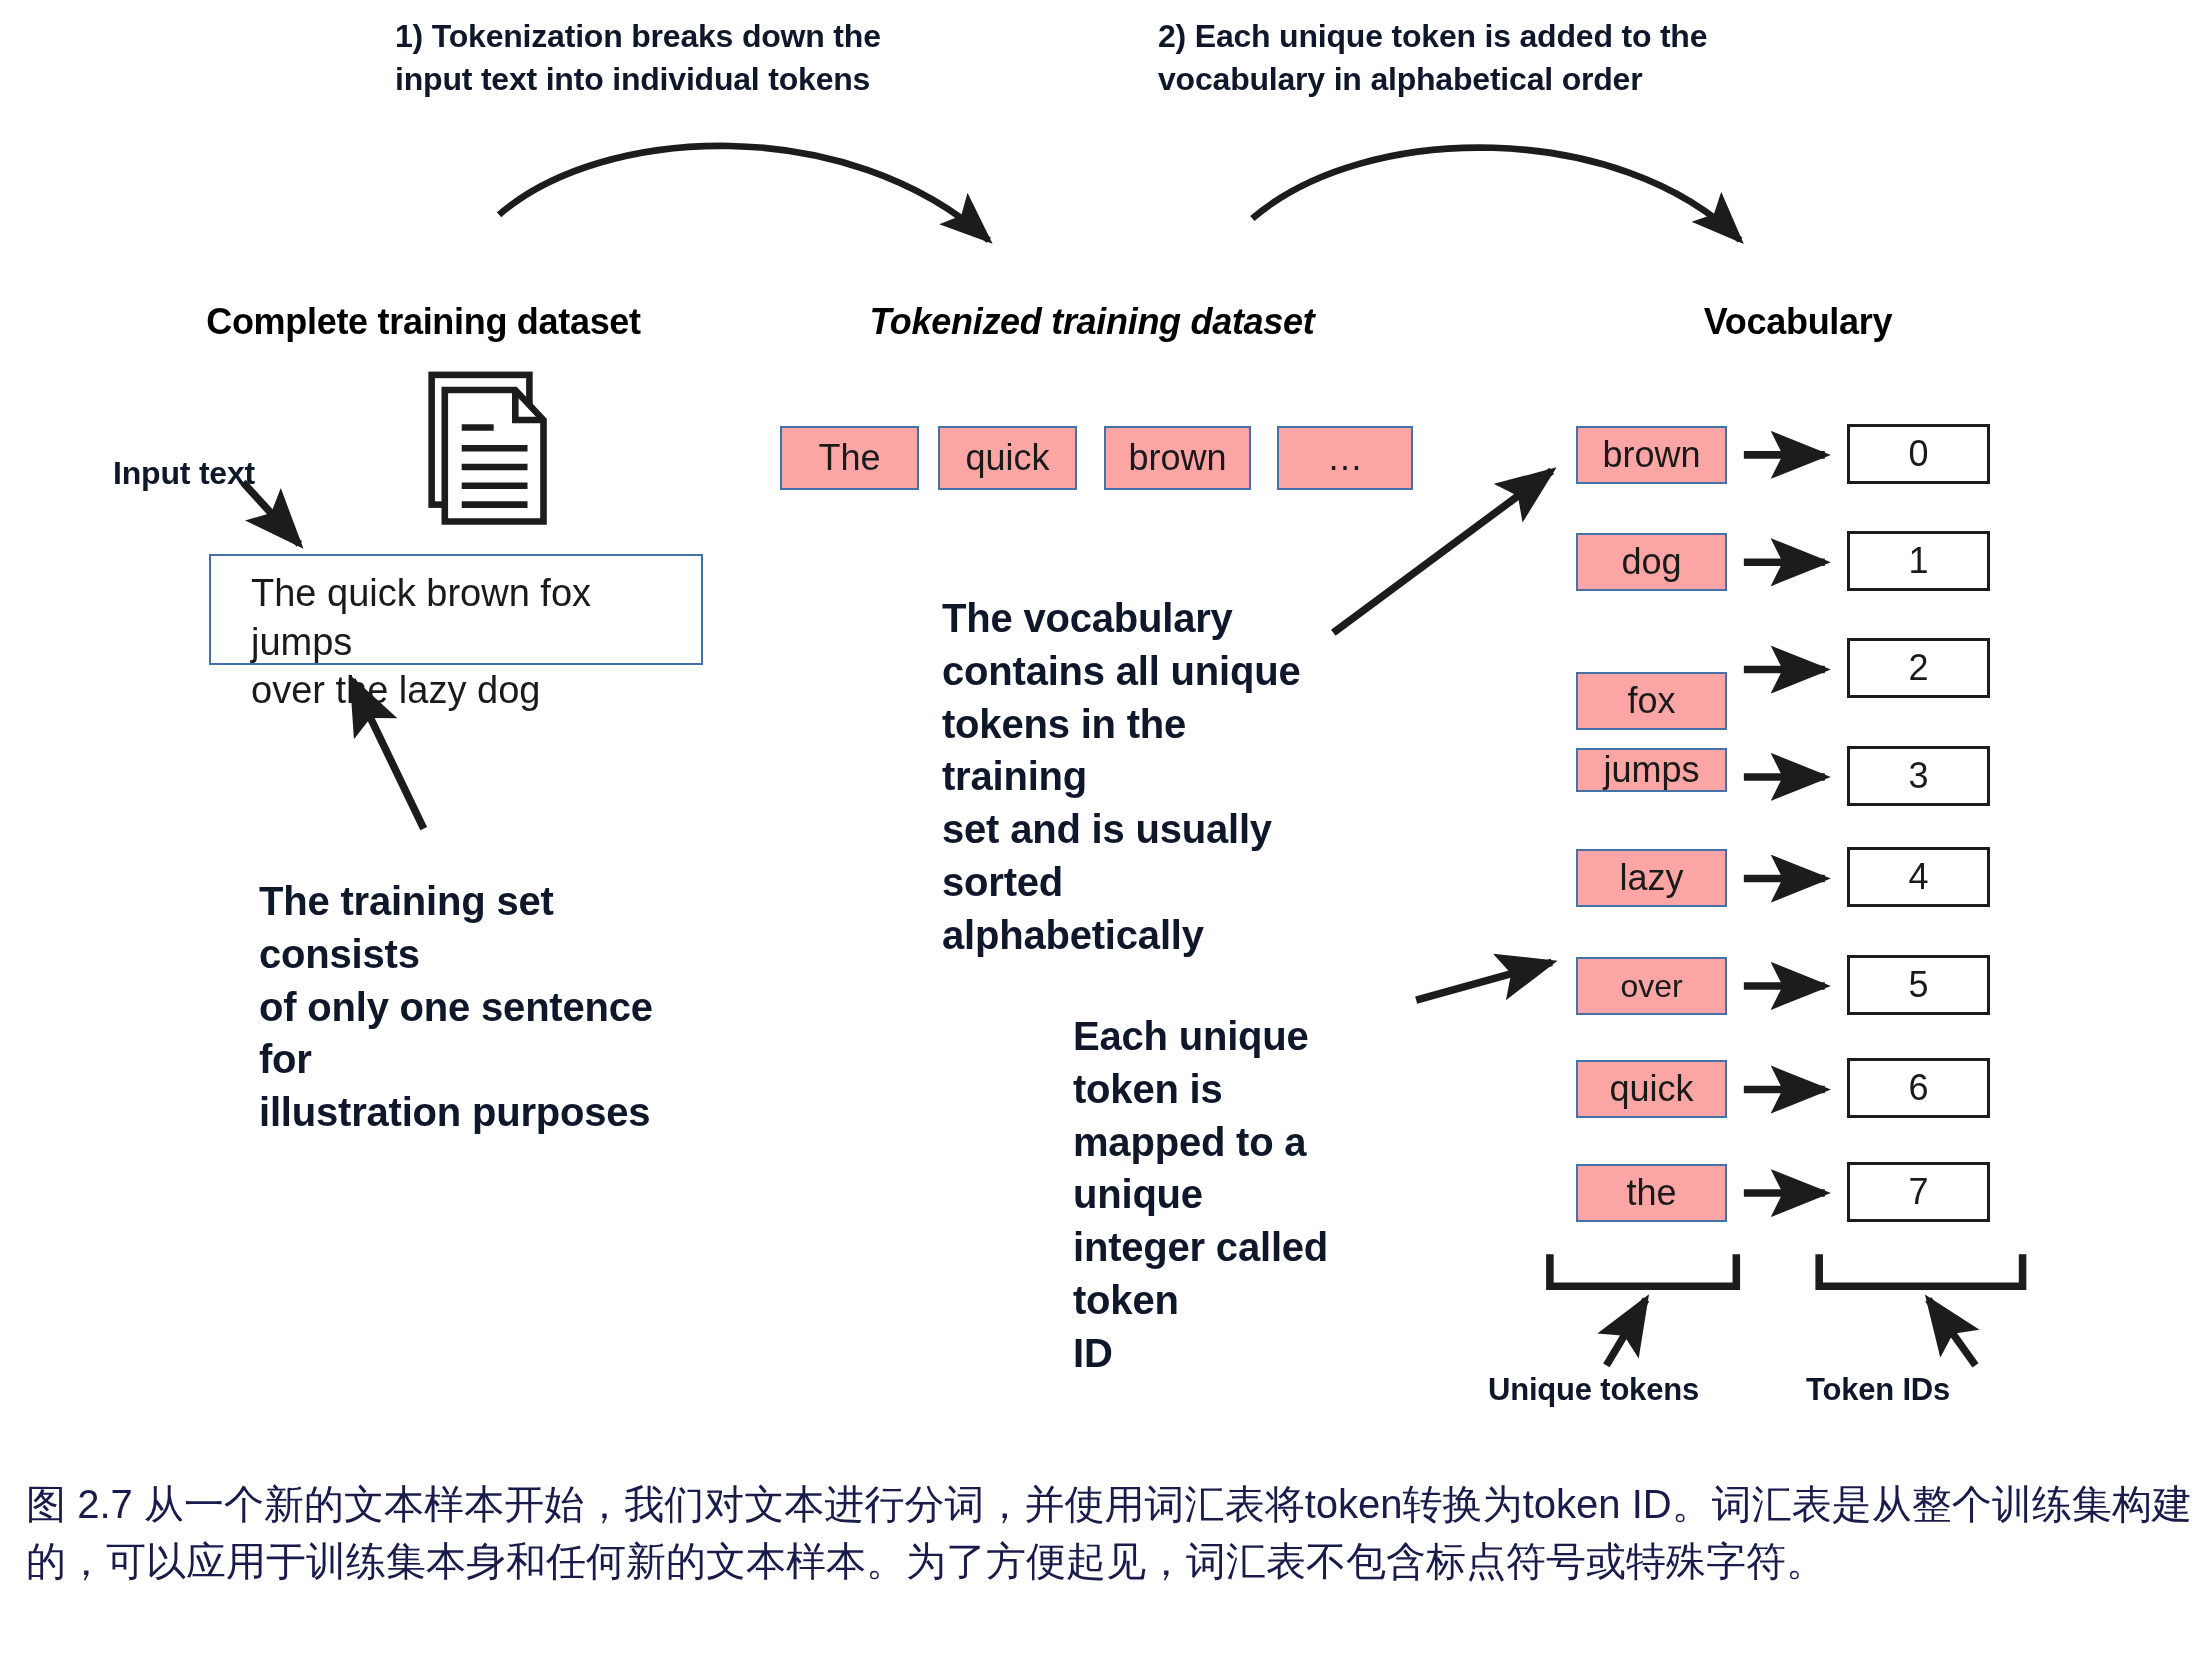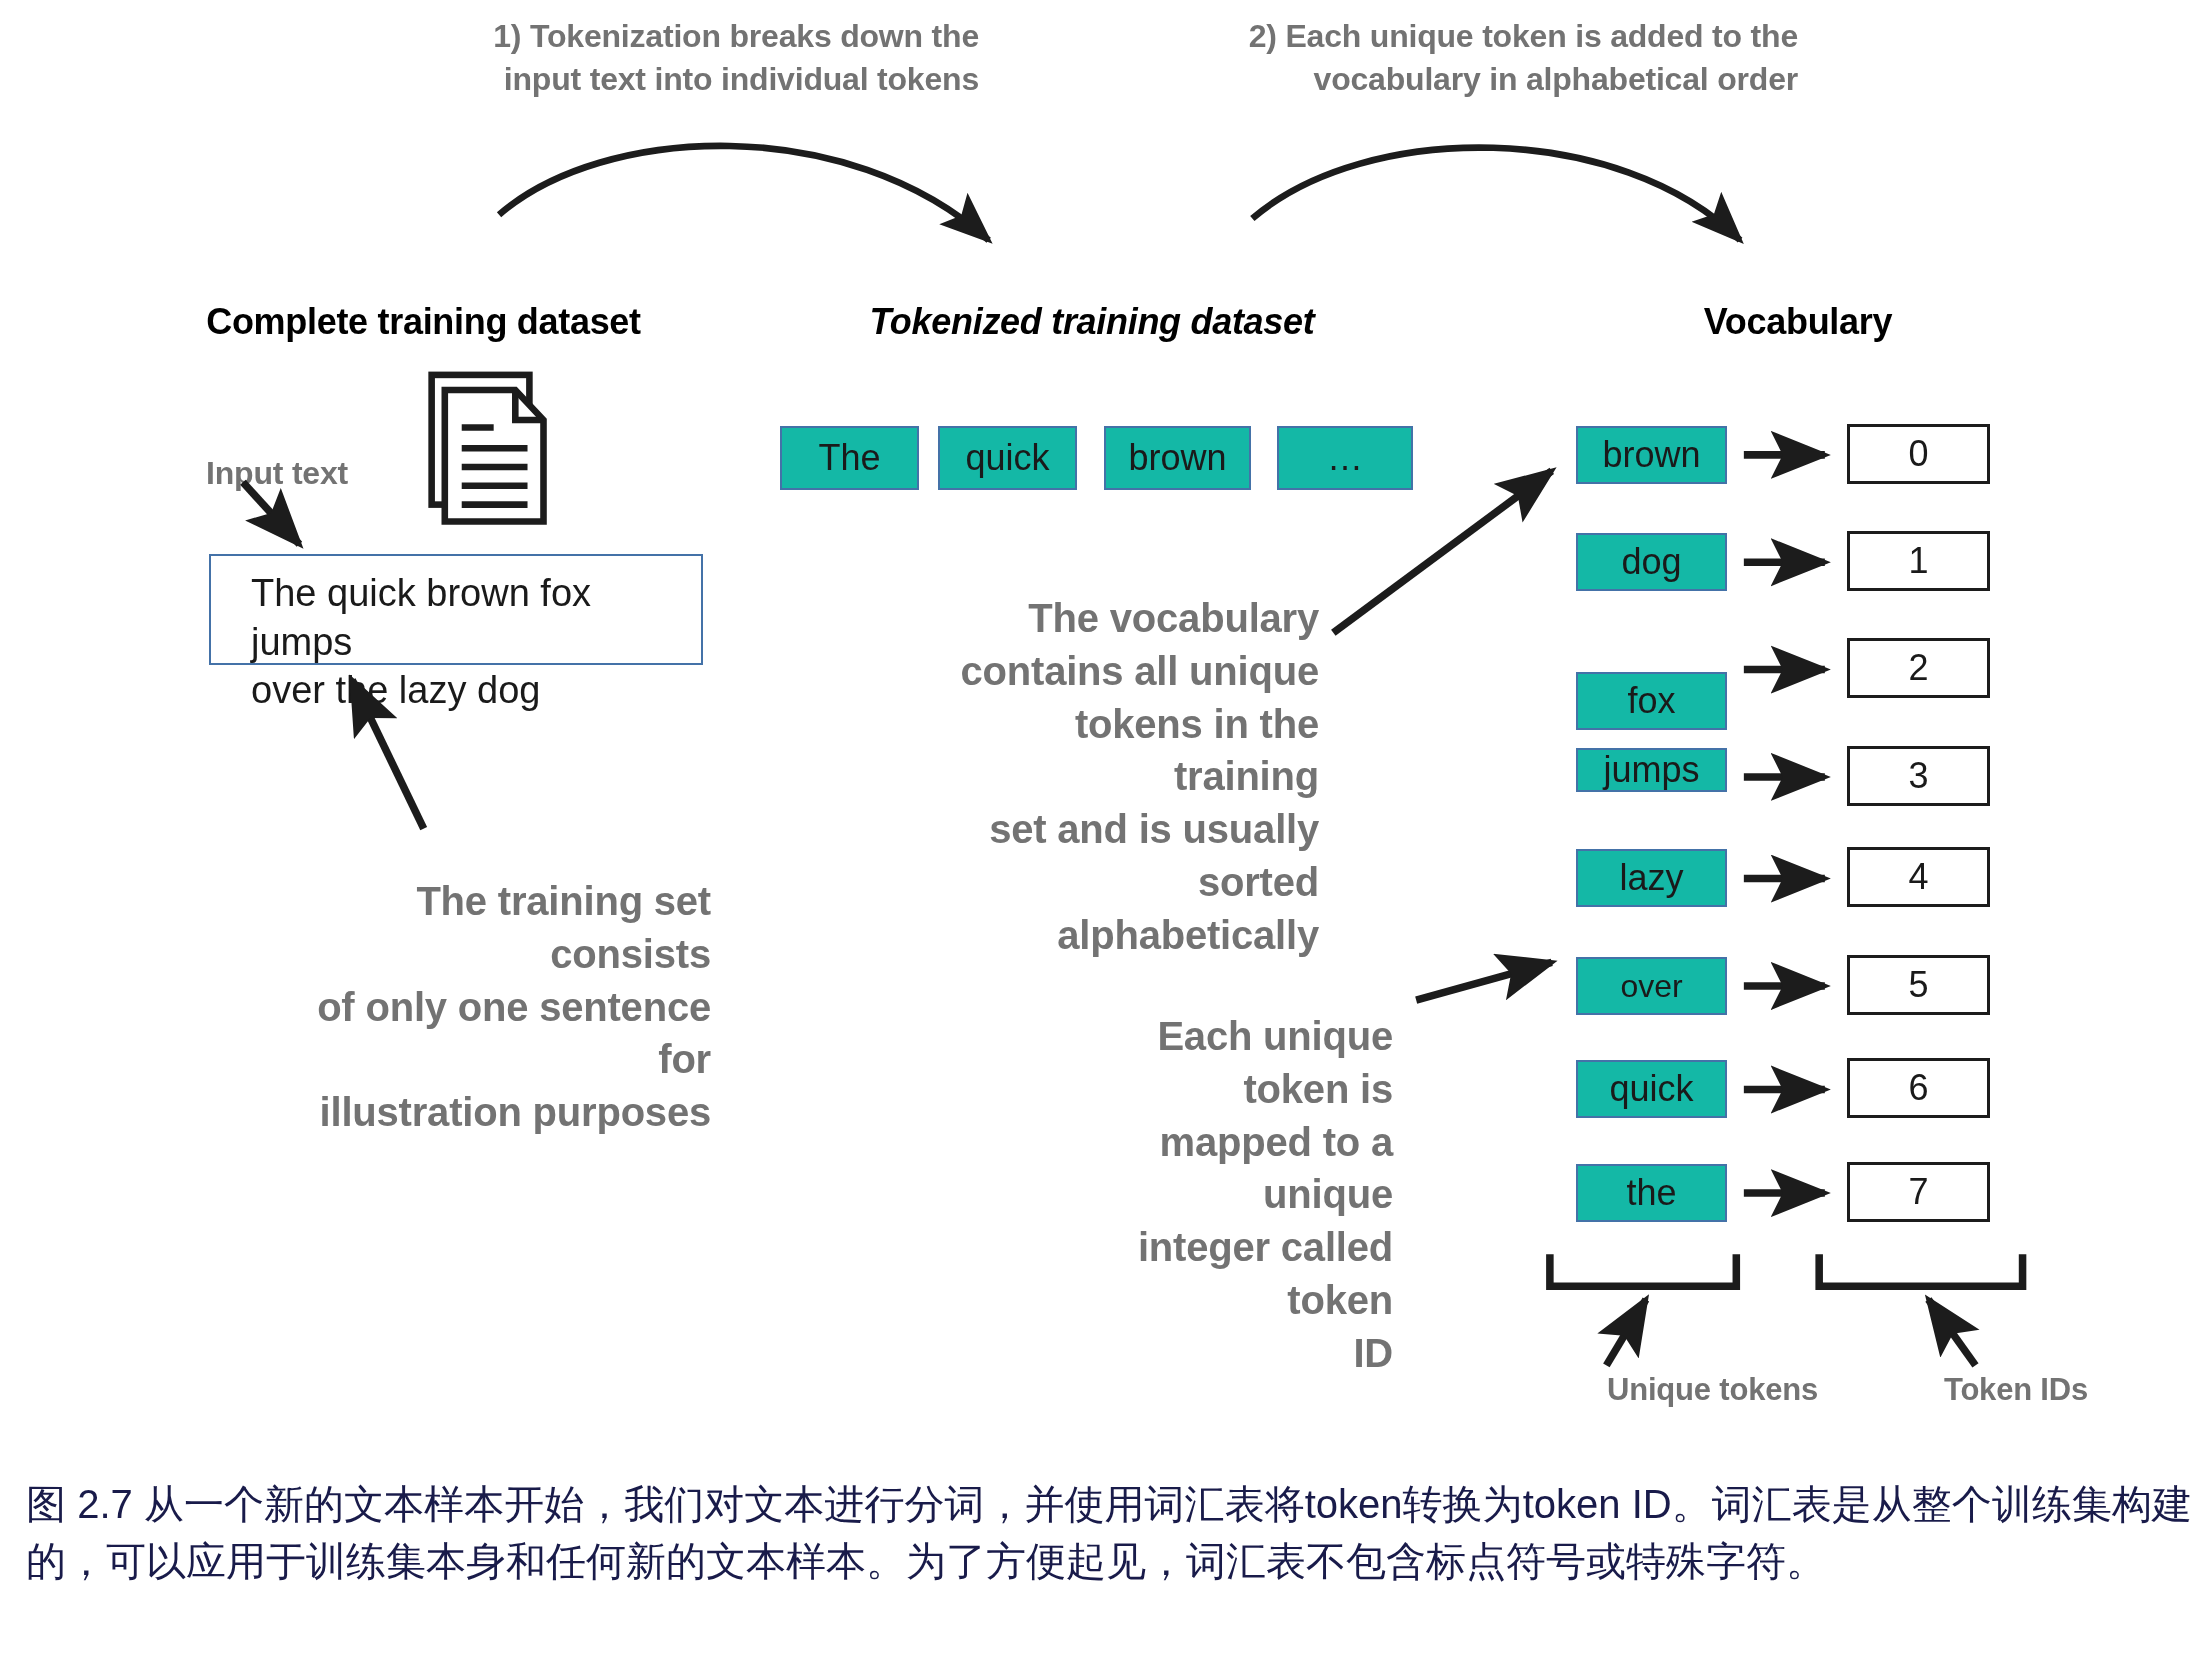--- a/index.html
+++ b/index.html
@@ -15,22 +15,22 @@
     overflow: hidden;
   }
 
   
   .abs { position: absolute; }
 
   
   .annot {
     font-family: "Liberation Sans Narrow", "Liberation Sans", sans-serif;
     font-weight: bold;
-    color: #737373;
-    text-align: right;
+    color: #0f172a;
+    text-align: left;
     line-height: 1.32;
     letter-spacing: -0.2px;
     white-space: pre-line;
   }
 
   .step-label {
     font-size: 32px;
     line-height: 1.35;
   }
 
@@ -45,21 +45,21 @@
 
   .note {
     font-size: 40px;
     margin-top: 44px;
   }
 
   
   .box-blue {
     box-sizing: border-box;
     border: 2.8px solid #4472A8;
-    background: #14b8a6;
+    background: #fca5a5;
     display: flex;
     align-items: center;
     justify-content: center;
     font-family: "Liberation Sans", sans-serif;
     font-weight: normal;
     color: #1a1a1a;
   }
   .box-black {
     box-sizing: border-box;
     border: 3.8px solid #1c1c1c;

